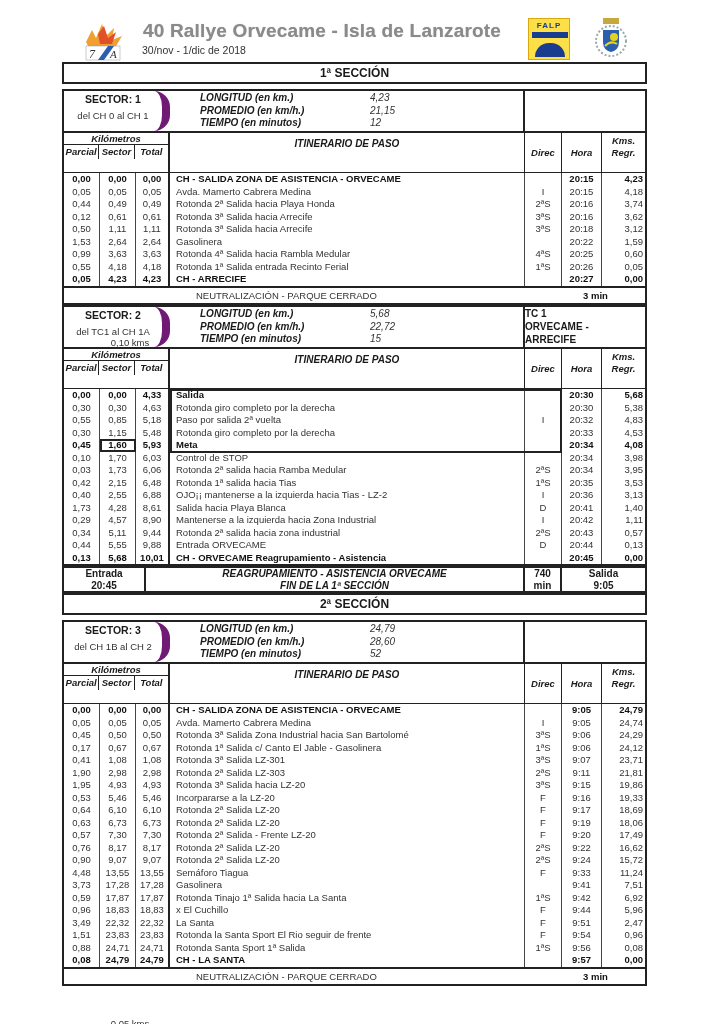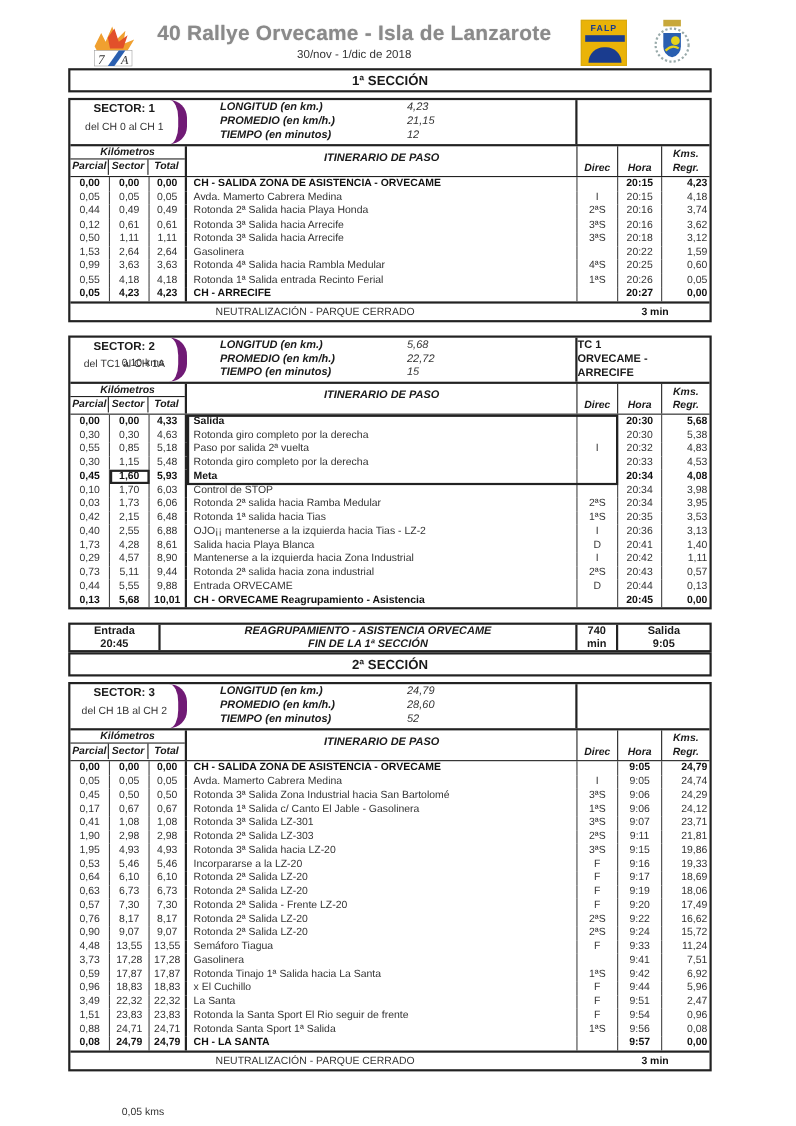--- a/index.html
+++ b/index.html
@@ -4,42 +4,42 @@
 <style>
   * { box-sizing: border-box; margin: 0; padding: 0; }
   html, body { width: 724px; height: 1024px; background: #ffffff; overflow: hidden; }
   body { font-family: "Liberation Sans", sans-serif; color: #1a1a1a; position: relative; }
 
   .header { position: absolute; left: 62px; top: 14px; width: 585px; height: 48px; }
   .logo-left { position: absolute; left: 18px; top: 6px; width: 46px; height: 42px; }
   .title { position: absolute; left: 70px; top: 6px; width: 380px; text-align: center;
            font-size: 19px; font-weight: bold; color: #8a8a8a; letter-spacing: 0.2px;
            text-shadow: 0 0 1px #bbb; }
-  .subtitle { position: absolute; left: 70px; top: 30px; width: 380px; text-align: center; font-size: 10.5px; color: #333; }
-  .logo-falp { position: absolute; left: 466px; top: 4px; width: 42px; height: 42px; background: #eab308; border: 1px solid #d9a90f; }
+  .subtitle { position: absolute; left: 80px; top: 30px; width: 380px; font-size: 10.5px; color: #333; }
+  .logo-falp { position: absolute; left: 466px; top: 4px; width: 42px; height: 42px; background: #fde047; border: 1px solid #d9a90f; }
   .logo-falp .txt { position: absolute; left: 0; top: 2px; width: 100%; text-align: center; font-size: 8px; font-weight: bold; color: #1a3c8f; letter-spacing: 1px; }
   .logo-falp .band { position: absolute; left: 3px; top: 13px; width: 36px; height: 6px; background: #1a3c8f; }
   .logo-falp .car { position: absolute; left: 6px; top: 24px; width: 30px; height: 14px; background: #1a3c8f; border-radius: 14px 14px 0 0; }
   .logo-crest { position: absolute; left: 532px; top: 2px; width: 34px; height: 44px; }
 
   .section-bar { position: absolute; left: 62px; width: 585px; height: 22px; border: 2px solid #222;
                  text-align: center; font-size: 12px; font-weight: bold; line-height: 18px; }
 
   .sector { position: absolute; left: 62px; width: 585px; border: 2px solid #222; }
   .sec-head { display: flex; height: 42px; border-bottom: 2px solid #222; }
   .sec-head .sh-left { width: 106px; border-right: 8px solid #701a75; text-align: center; border-radius: 16px; }
   .sec-head .sh-left .s1 { font-size: 10.5px; font-weight: bold; margin-top: 2px; }
   .sec-head .sh-left .s2 { font-size: 9.5px; margin-top: 5px; color: #333; }
   .sec-head .sh-mid { width: 355px; border-right: 2px solid #222; padding-left: 30px; padding-top: 1px; }
   .sec-head .sh-mid .r { display: flex; font-size: 10px; font-style: italic; height: 12.5px; line-height: 12.5px; }
   .sec-head .sh-mid .r .k { width: 170px; font-weight: bold; }
   .sec-head .sh-mid .r .v { color: #333; }
   .sec-head .sh-right { flex: 1; font-size: 10px; font-weight: bold; line-height: 13px; padding-top: 0; }
 
-  .col-head { display: flex; height: 28px; border-bottom: 1.5px solid #222; }
+  .col-head { display: flex; height: 40px; border-bottom: 1.5px solid #222; }
   .col-head .km { width: 106px; border-right: 2px solid #222; }
   .col-head .km .kt { height: 12px; text-align: center; font-size: 9.5px; font-weight: bold; font-style: italic; border-bottom: 1px solid #222; line-height: 12px; }
   .col-head .km .kc { display: flex; height: 14px; }
   .col-head .km .kc span { font-size: 9.5px; font-weight: bold; font-style: italic; text-align: center; line-height: 14px; border-right: 1px solid #222; }
   .col-head .km .kc span:last-child { border-right: none; }
   .col-head .it { width: 355px; text-align: center; font-size: 10px; font-weight: bold; font-style: italic; line-height: 22px; border-right: 1px solid #222; }
   .col-head .dc, .col-head .hr, .col-head .rg { font-size: 9.5px; font-weight: bold; font-style: italic; text-align: center; }
   .col-head .dc { width: 37px; border-right: 1px solid #222; padding-top: 14px; }
   .col-head .hr { width: 40px; border-right: 1px solid #222; padding-top: 14px; }
   .col-head .rg { flex: 1; line-height: 12px; padding-top: 2px; }
@@ -372,21 +372,21 @@
       <div class="row">
         <span class="c-p">0,29</span>
         <span class="c-s">4,57</span>
         <span class="c-t">8,90</span>
         <span class="c-i">Mantenerse a la izquierda hacia Zona Industrial</span>
         <span class="c-d">I</span>
         <span class="c-h">20:42</span>
         <span class="c-r">1,11</span>
       </div>
       <div class="row">
-        <span class="c-p">0,73</span>
+        <span class="c-p">0,34</span>
         <span class="c-s">5,11</span>
         <span class="c-t">9,44</span>
         <span class="c-i">Rotonda 2ª salida hacia zona industrial</span>
         <span class="c-d">2ªS</span>
         <span class="c-h">20:43</span>
         <span class="c-r">0,57</span>
       </div>
       <div class="row">
         <span class="c-p">0,44</span>
         <span class="c-s">5,55</span>

